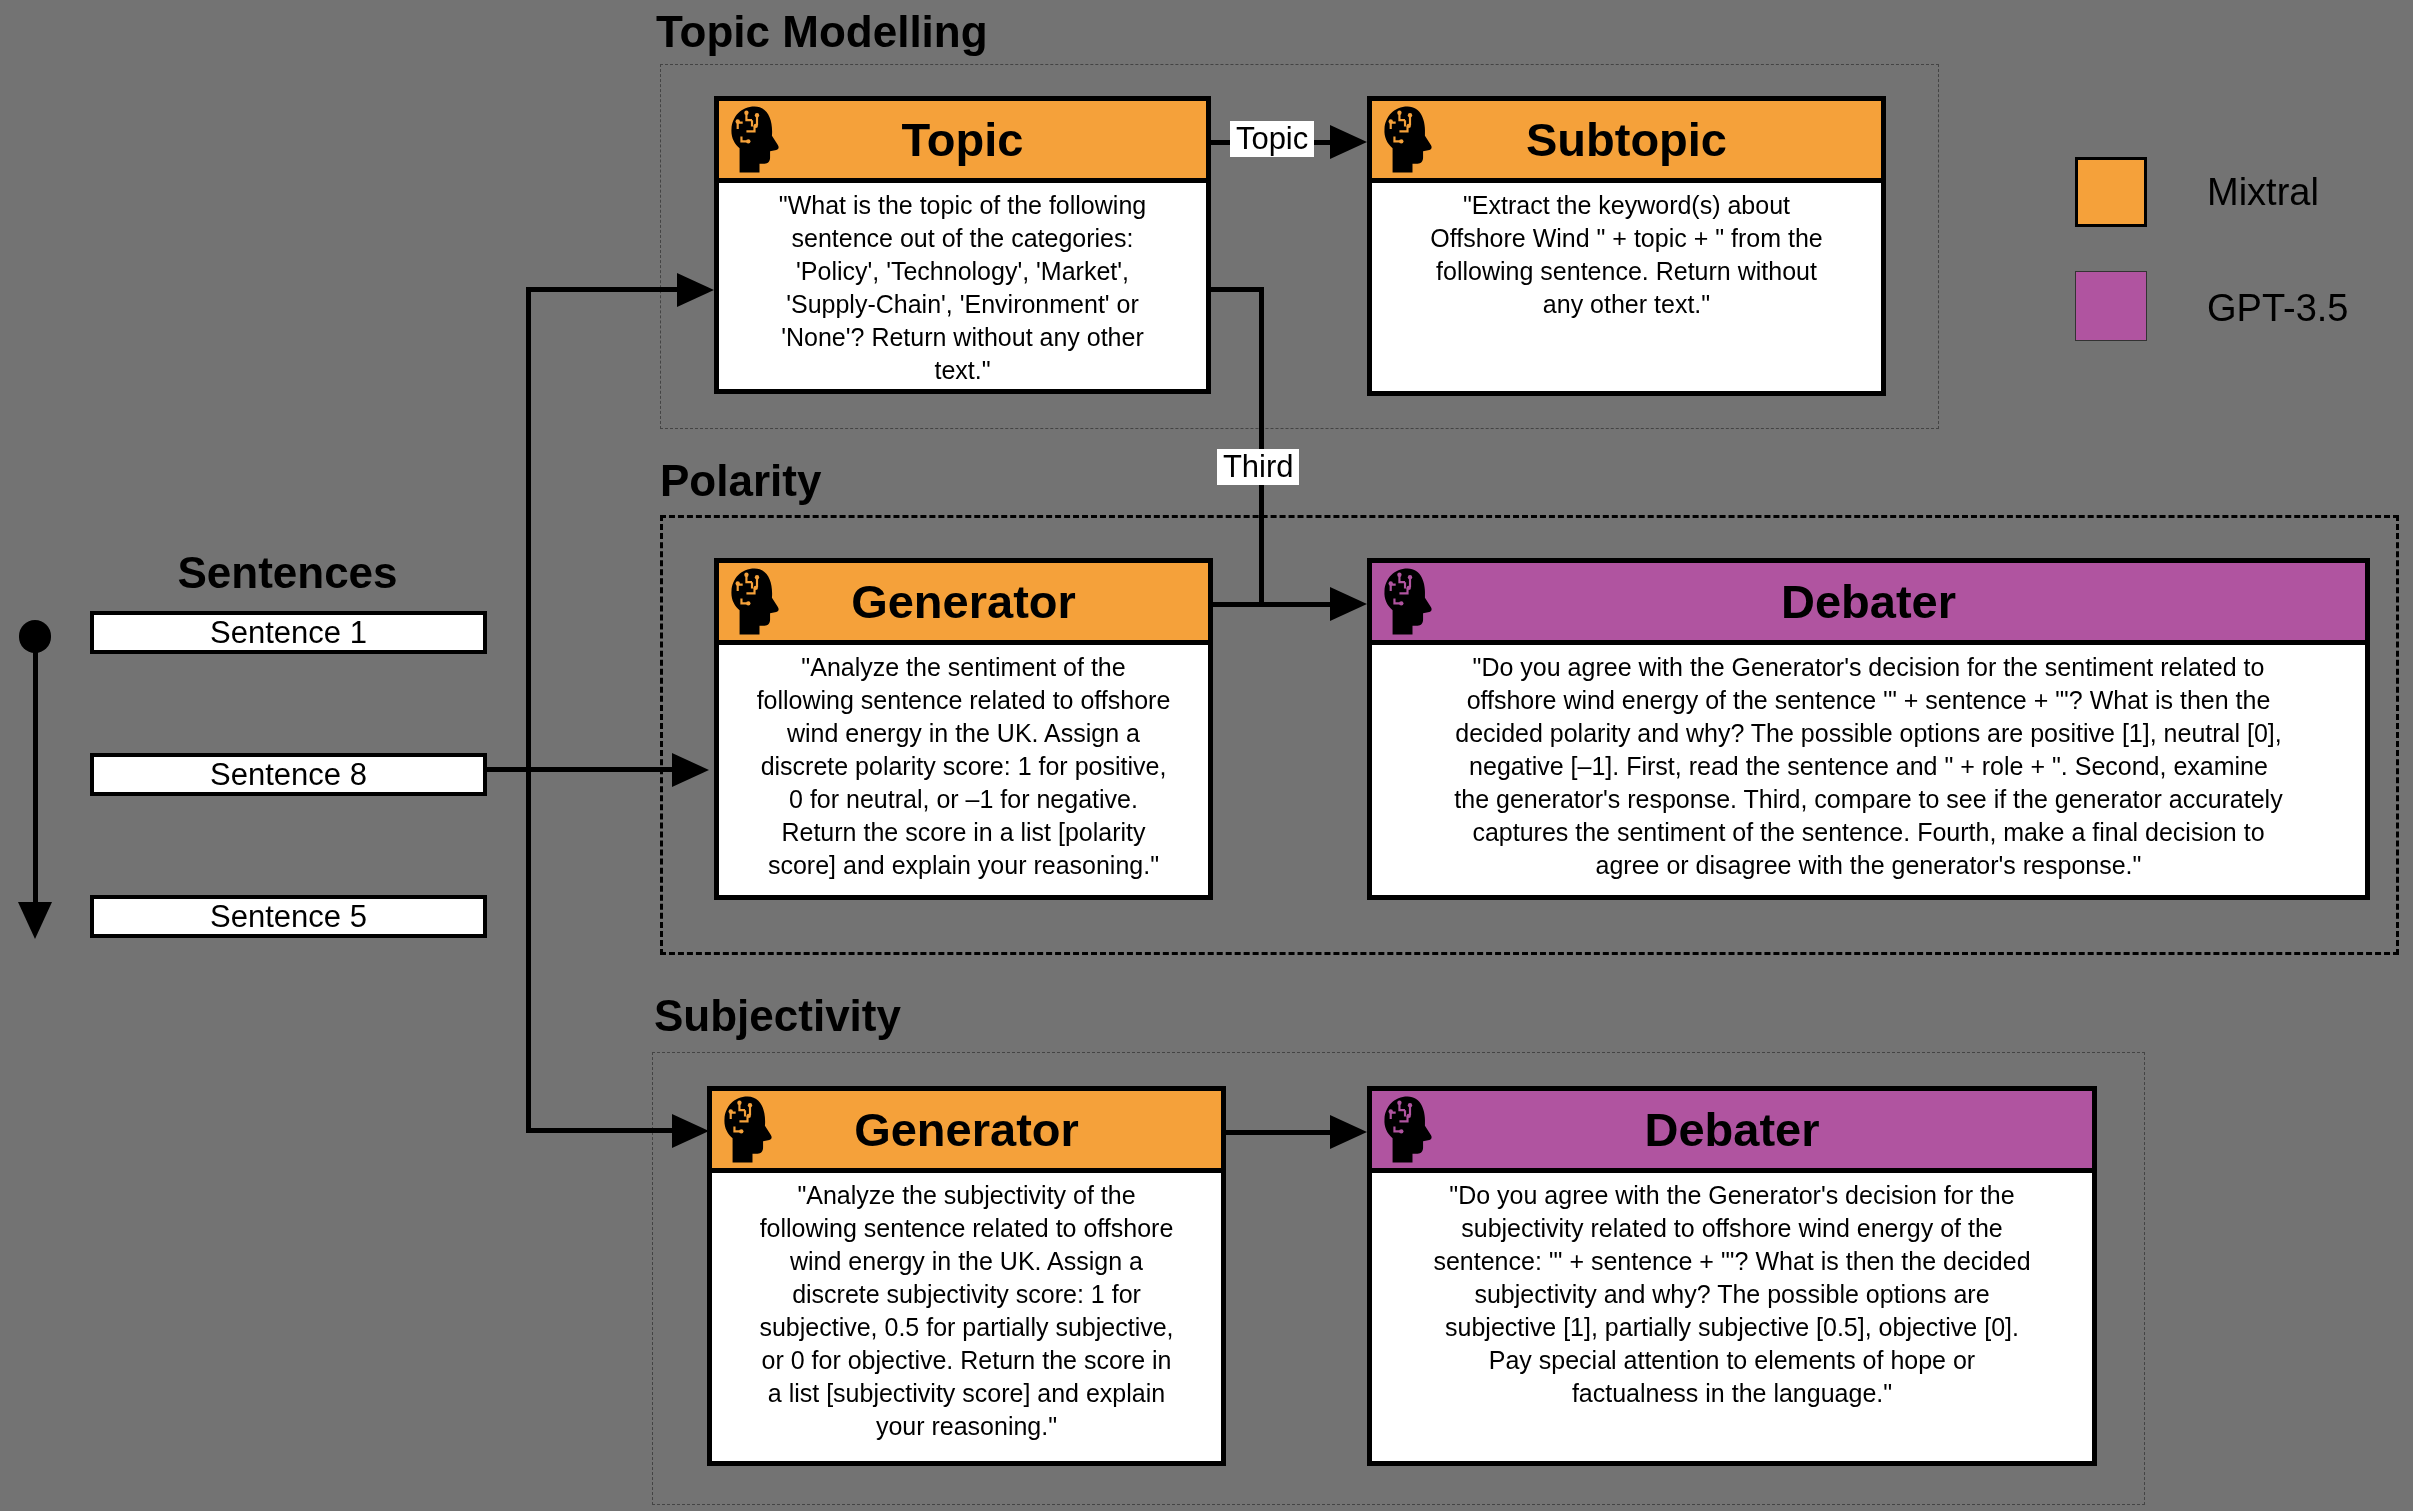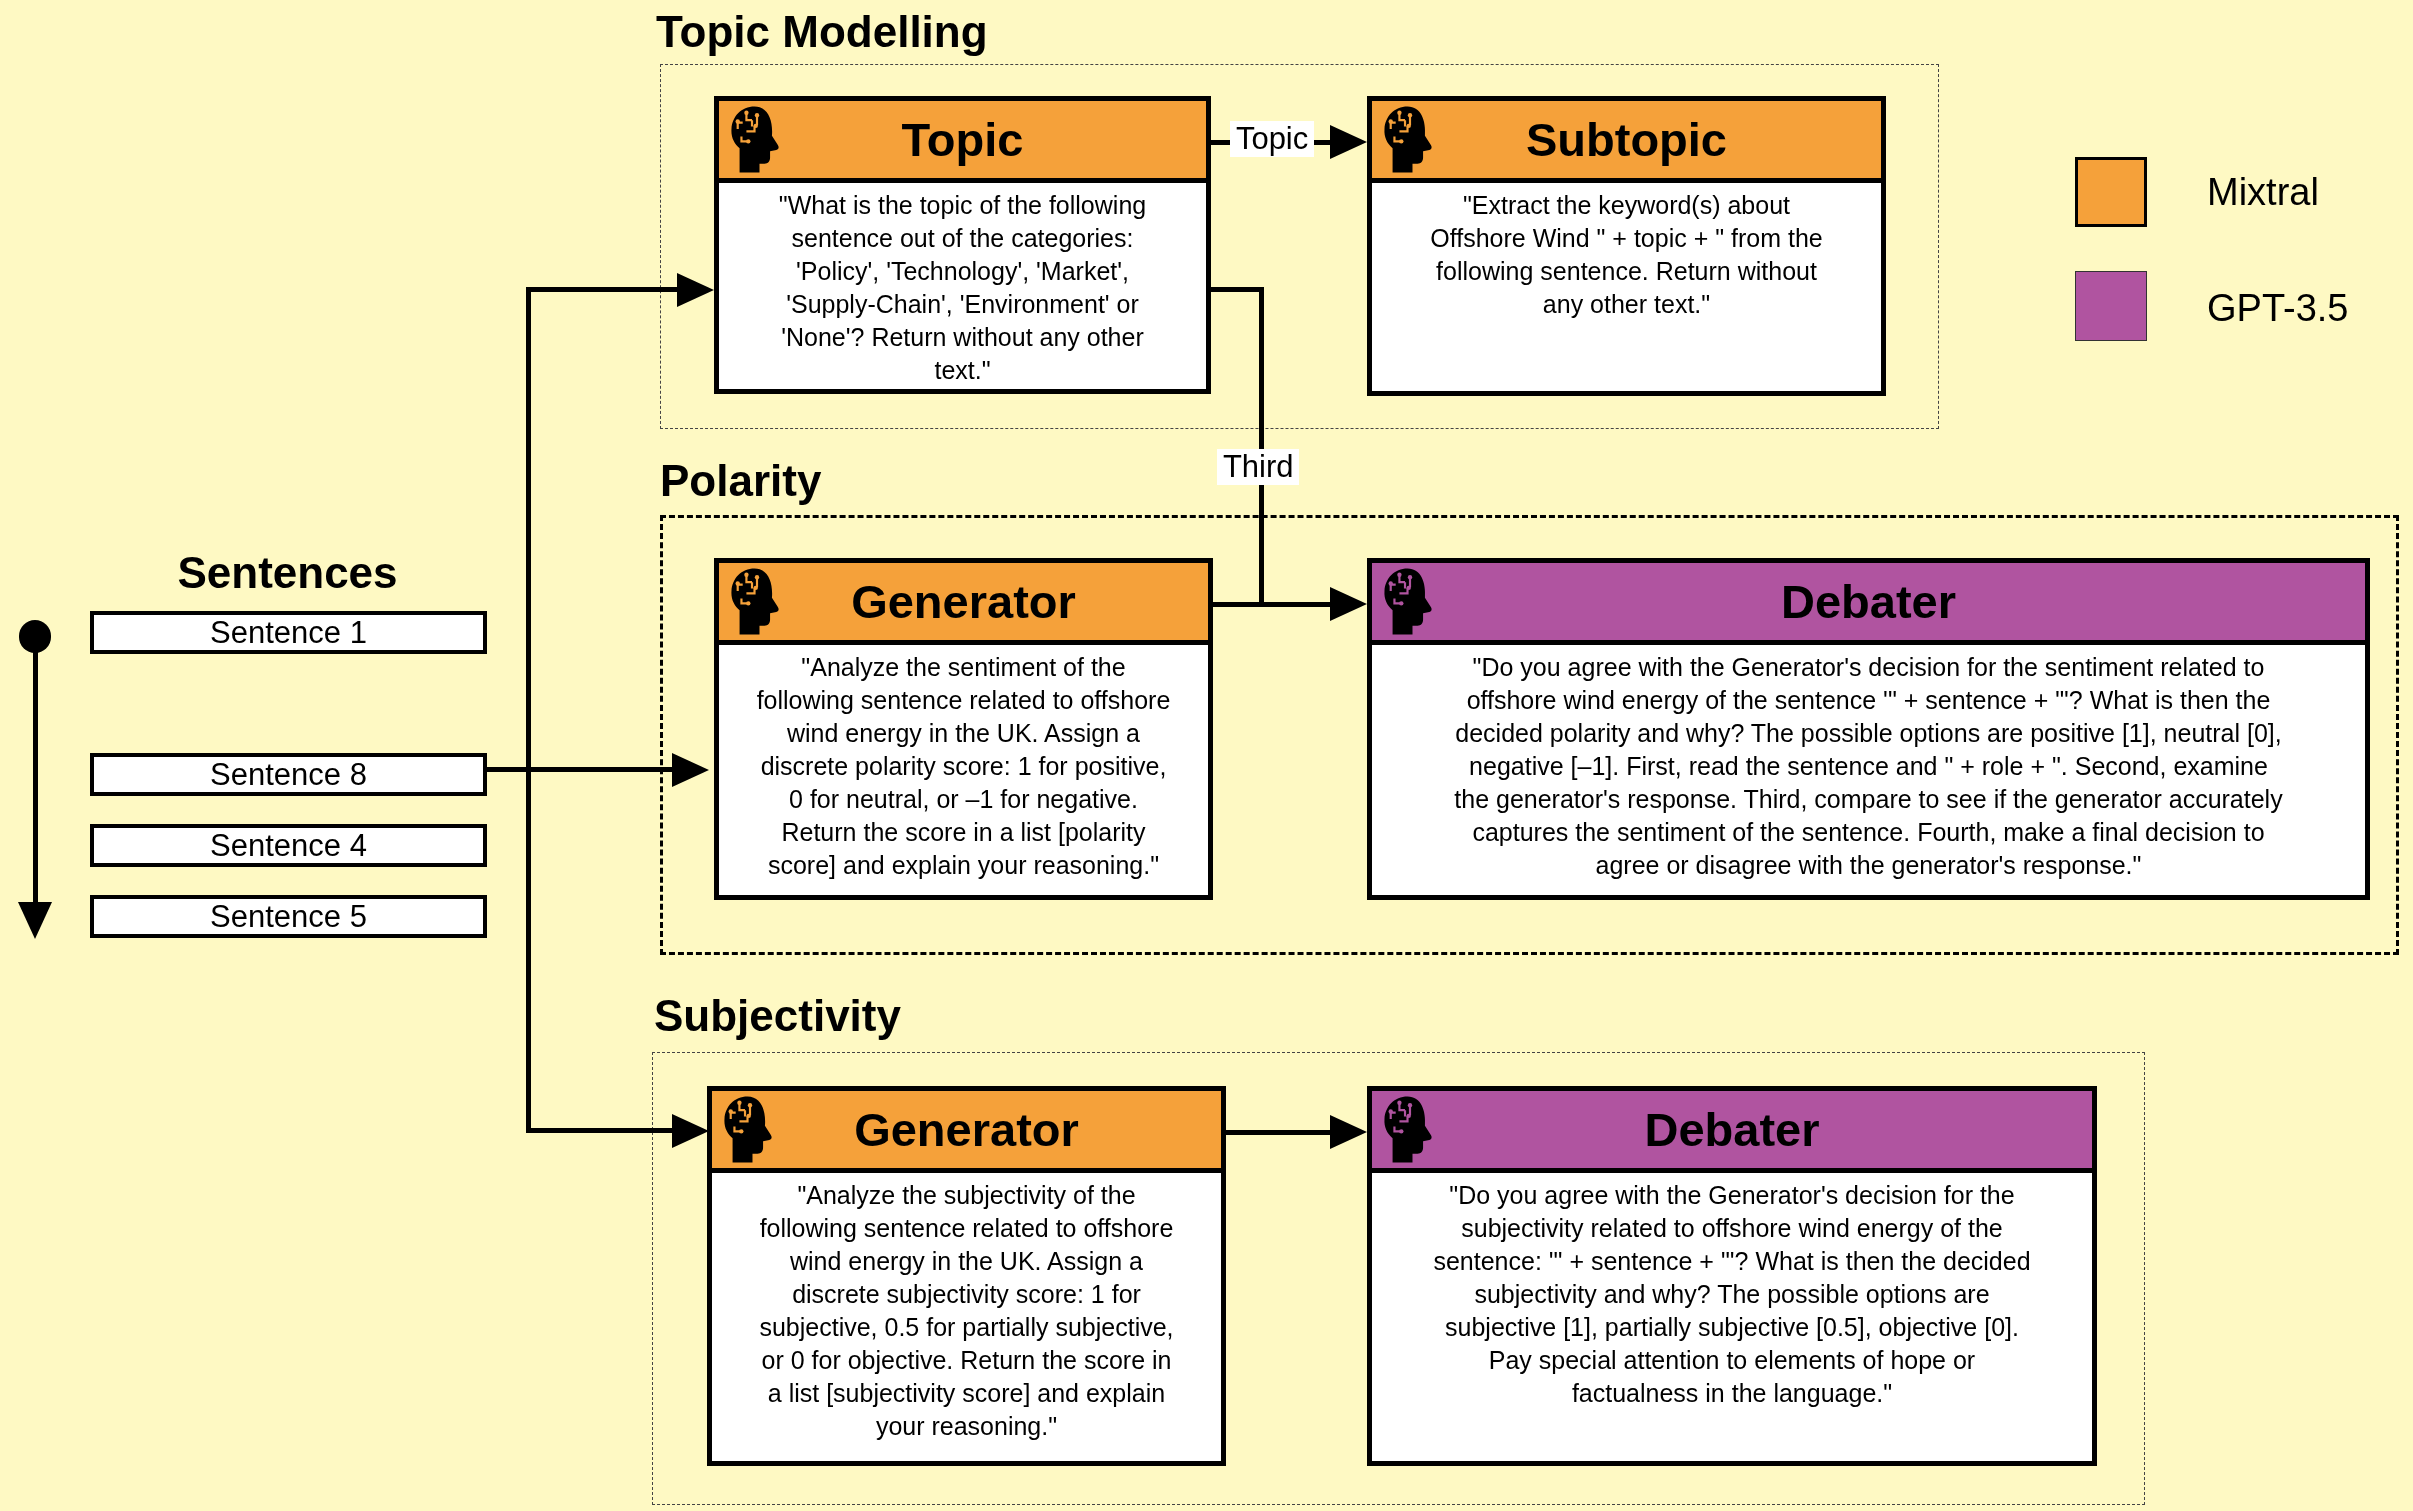--- a/index.html
+++ b/index.html
@@ -1,17 +1,17 @@
 <!DOCTYPE html>
 <html style="--mixtral: #F5A13A; --gpt35: #B054A0;font-size:11.8px"><head>
 <meta charset="utf-8">
 <style>
   html,body { margin:0; padding:0; background:#ffffff; }
   body { font-family: "Liberation Sans", sans-serif; color:#000; }
-  #canvas { position:relative; width:2413px; height:1511px; background:#fef9c3; overflow:hidden; }
+  #canvas { position:relative; width:2413px; height:1511px; background:#737373; overflow:hidden; }
 
   
   .sec-title { position:absolute; font-weight:700; font-size:44px; letter-spacing:0px; white-space:nowrap; }
 
   
   .dash-thin  { position:absolute; border:1.5px dashed #444; }
   .dash-thick { position:absolute; border:3.7px dashed #000; }
 
   
   .pbox { position:absolute; border:5.2px solid #000; background:#fff; box-sizing:border-box; z-index:5; }
@@ -60,23 +60,20 @@
   <div class="dot" style="left:18.5px; top:620px;"></div>
   <div class="vline" style="left:32.5px; top:637px; height:272px;"></div>
   <div class="arr-d" style="left:17.7px; top:902px;"></div>
 
   <div class="sent-box" style="top:611px;">
       <span>Sentence 1</span>
     </div>
   <div class="sent-box" style="top:753px;">
       <span>Sentence 8</span>
     </div>
-  <div class="sent-box" style="top:824px;">
-      <span>Sentence 4</span>
-    </div>
   <div class="sent-box" style="top:895px;">
       <span>Sentence 5</span>
     </div>
 
   <div class="hline" style="left:487px; top:767px; width:188px;"></div>
   <div class="arr-r" style="left:672px; top:753px;"></div>
 
   <div class="vline" style="left:526px; top:287px; height:846px;"></div>
 
   <div class="hline" style="left:526px; top:287px; width:154px;"></div>

